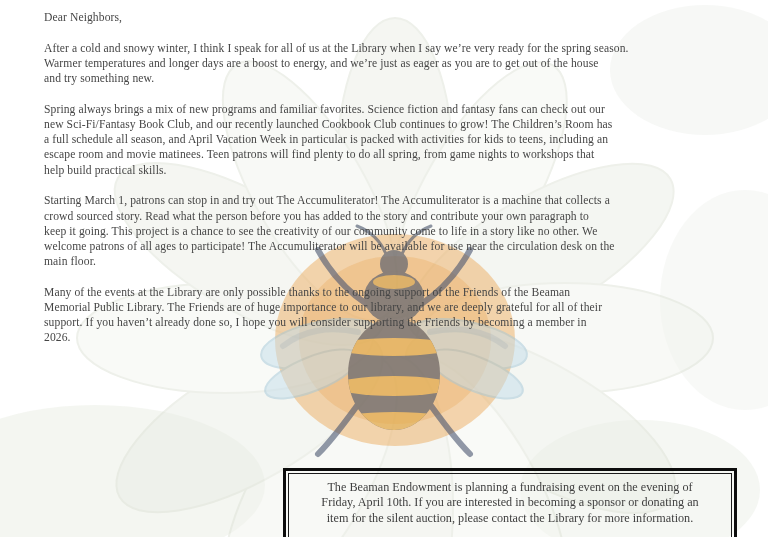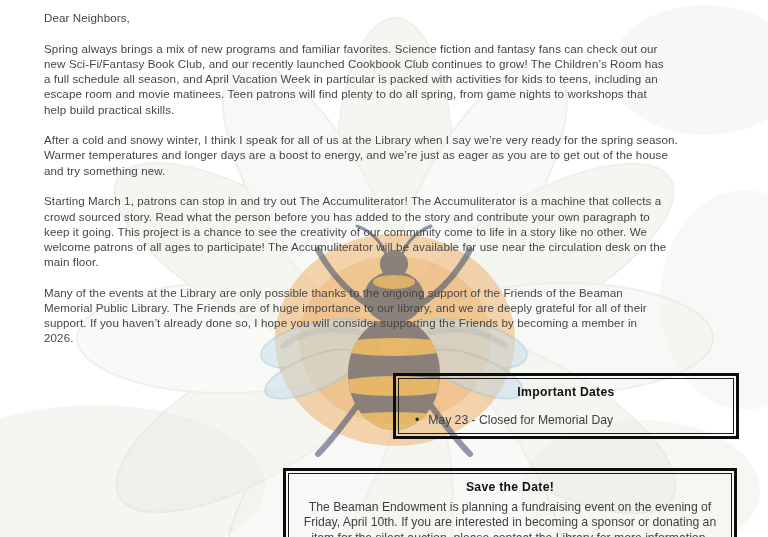--- a/index.html
+++ b/index.html
@@ -1,21 +1,21 @@
 <!DOCTYPE html>
 <html><head>
 <meta charset="utf-8">
 <style>
   html,body{margin:0;padding:0;background:#ffffff;}
   .page{
     position:relative;
     width:768px;height:537px;
     overflow:hidden;
     background:#ffffff;
-    font-family:Liberation Sans, sans-serif;
+    font-family:Liberation Serif, serif;
     color:#454545;
   }
   .watermark{
     position:absolute;left:0;top:0;width:768px;height:537px;
     pointer-events:none;
   }
   .letter{
     position:absolute;left:44px;top:10px;width:700px;
     font-size:11.6px;line-height:15.2px;letter-spacing:.1px;
     color:#464646;
@@ -171,51 +171,41 @@
       <g clip-path="url(#abd)" fill="#e0ad4e">
         <ellipse cx="394" cy="347" rx="60" ry="9"></ellipse>
         <ellipse cx="394" cy="386" rx="60" ry="10"></ellipse>
         <ellipse cx="394" cy="421" rx="60" ry="9"></ellipse>
       </g>
     </g>
   </svg>
 
   <div class="letter">
     <p>Dear Neighbors,</p>
+    <p>After a cold and snowy winter, I think I speak for all of us at the Library when I say we’re very ready for the spring season.
+Warmer temperatures and longer days are a boost to energy, and we’re just as eager as you are to get out of the house
+and try something new.</p>
     <p>Spring always brings a mix of new programs and familiar favorites. Science fiction and fantasy fans can check out our
 new Sci-Fi/Fantasy Book Club, and our recently launched Cookbook Club continues to grow! The Children’s Room has
 a full schedule all season, and April Vacation Week in particular is packed with activities for kids to teens, including an
 escape room and movie matinees. Teen patrons will find plenty to do all spring, from game nights to workshops that
 help build practical skills.</p>
-    <p>After a cold and snowy winter, I think I speak for all of us at the Library when I say we’re very ready for the spring season.
-Warmer temperatures and longer days are a boost to energy, and we’re just as eager as you are to get out of the house
-and try something new.</p>
     <p>Starting March 1, patrons can stop in and try out The Accumuliterator! The Accumuliterator is a machine that collects a
 crowd sourced story. Read what the person before you has added to the story and contribute your own paragraph to
 keep it going. This project is a chance to see the creativity of our community come to life in a story like no other. We
 welcome patrons of all ages to participate! The Accumuliterator will be available for use near the circulation desk on the
 main floor.</p>
     <p>Many of the events at the Library are only possible thanks to the ongoing support of the Friends of the Beaman
 Memorial Public Library. The Friends are of huge importance to our library, and we are deeply grateful for all of their
 support. If you haven’t already done so, I hope you will consider supporting the Friends by becoming a member in
 2026.</p>
   </div>
 
-  <div class="frame-box box-important">
-    <div class="frame-inner">
-      <div class="box-title">Important Dates</div>
-      <div class="bullet-row">
-        <span class="bullet-dot">•</span>
-        <span>May 23 - Closed for Memorial Day</span>
-      </div>
-    </div>
-  </div>
 
   <div class="frame-box box-save">
     <div class="frame-inner">
-      <div class="box-title">Save the Date!</div>
       <div class="save-body">The Beaman Endowment is planning a fundraising event on the evening of
 Friday, April 10th. If you are interested in becoming a sponsor or donating an
 item for the silent auction, please contact the Library for more information.</div>
     </div>
   </div>
 
 </div>
 
 </body></html>

